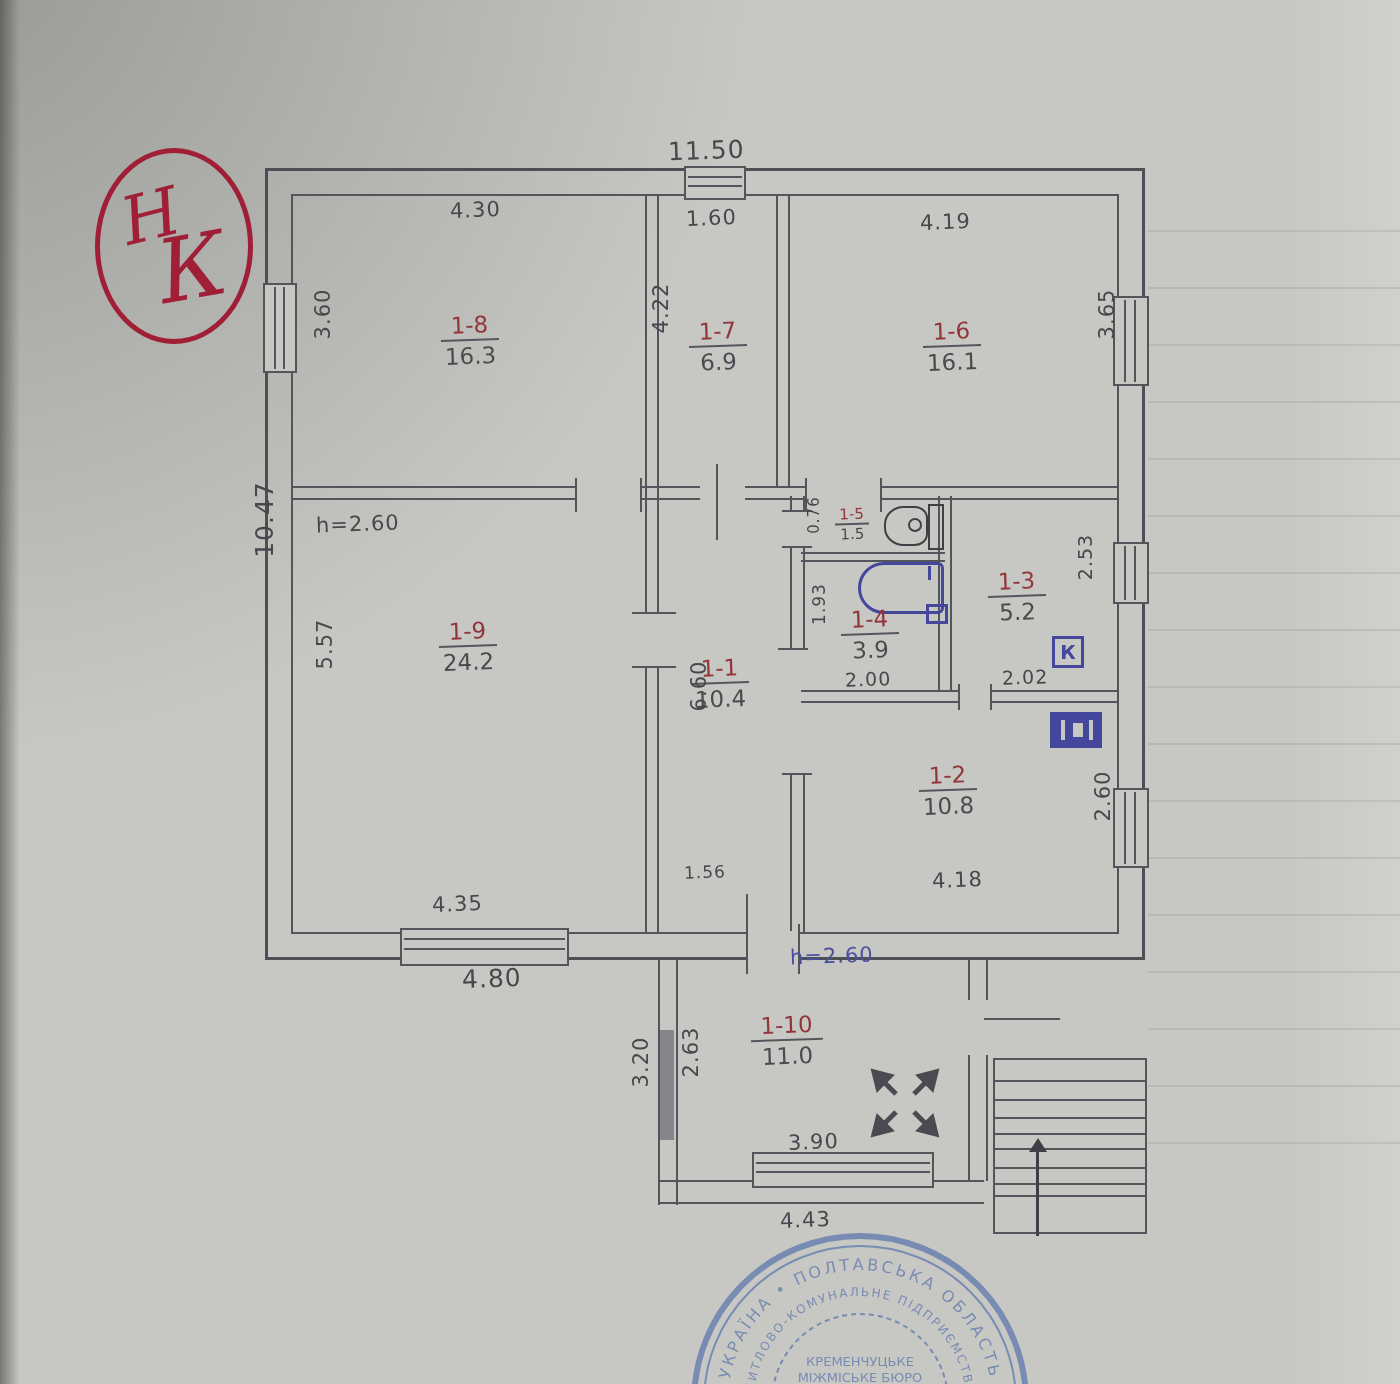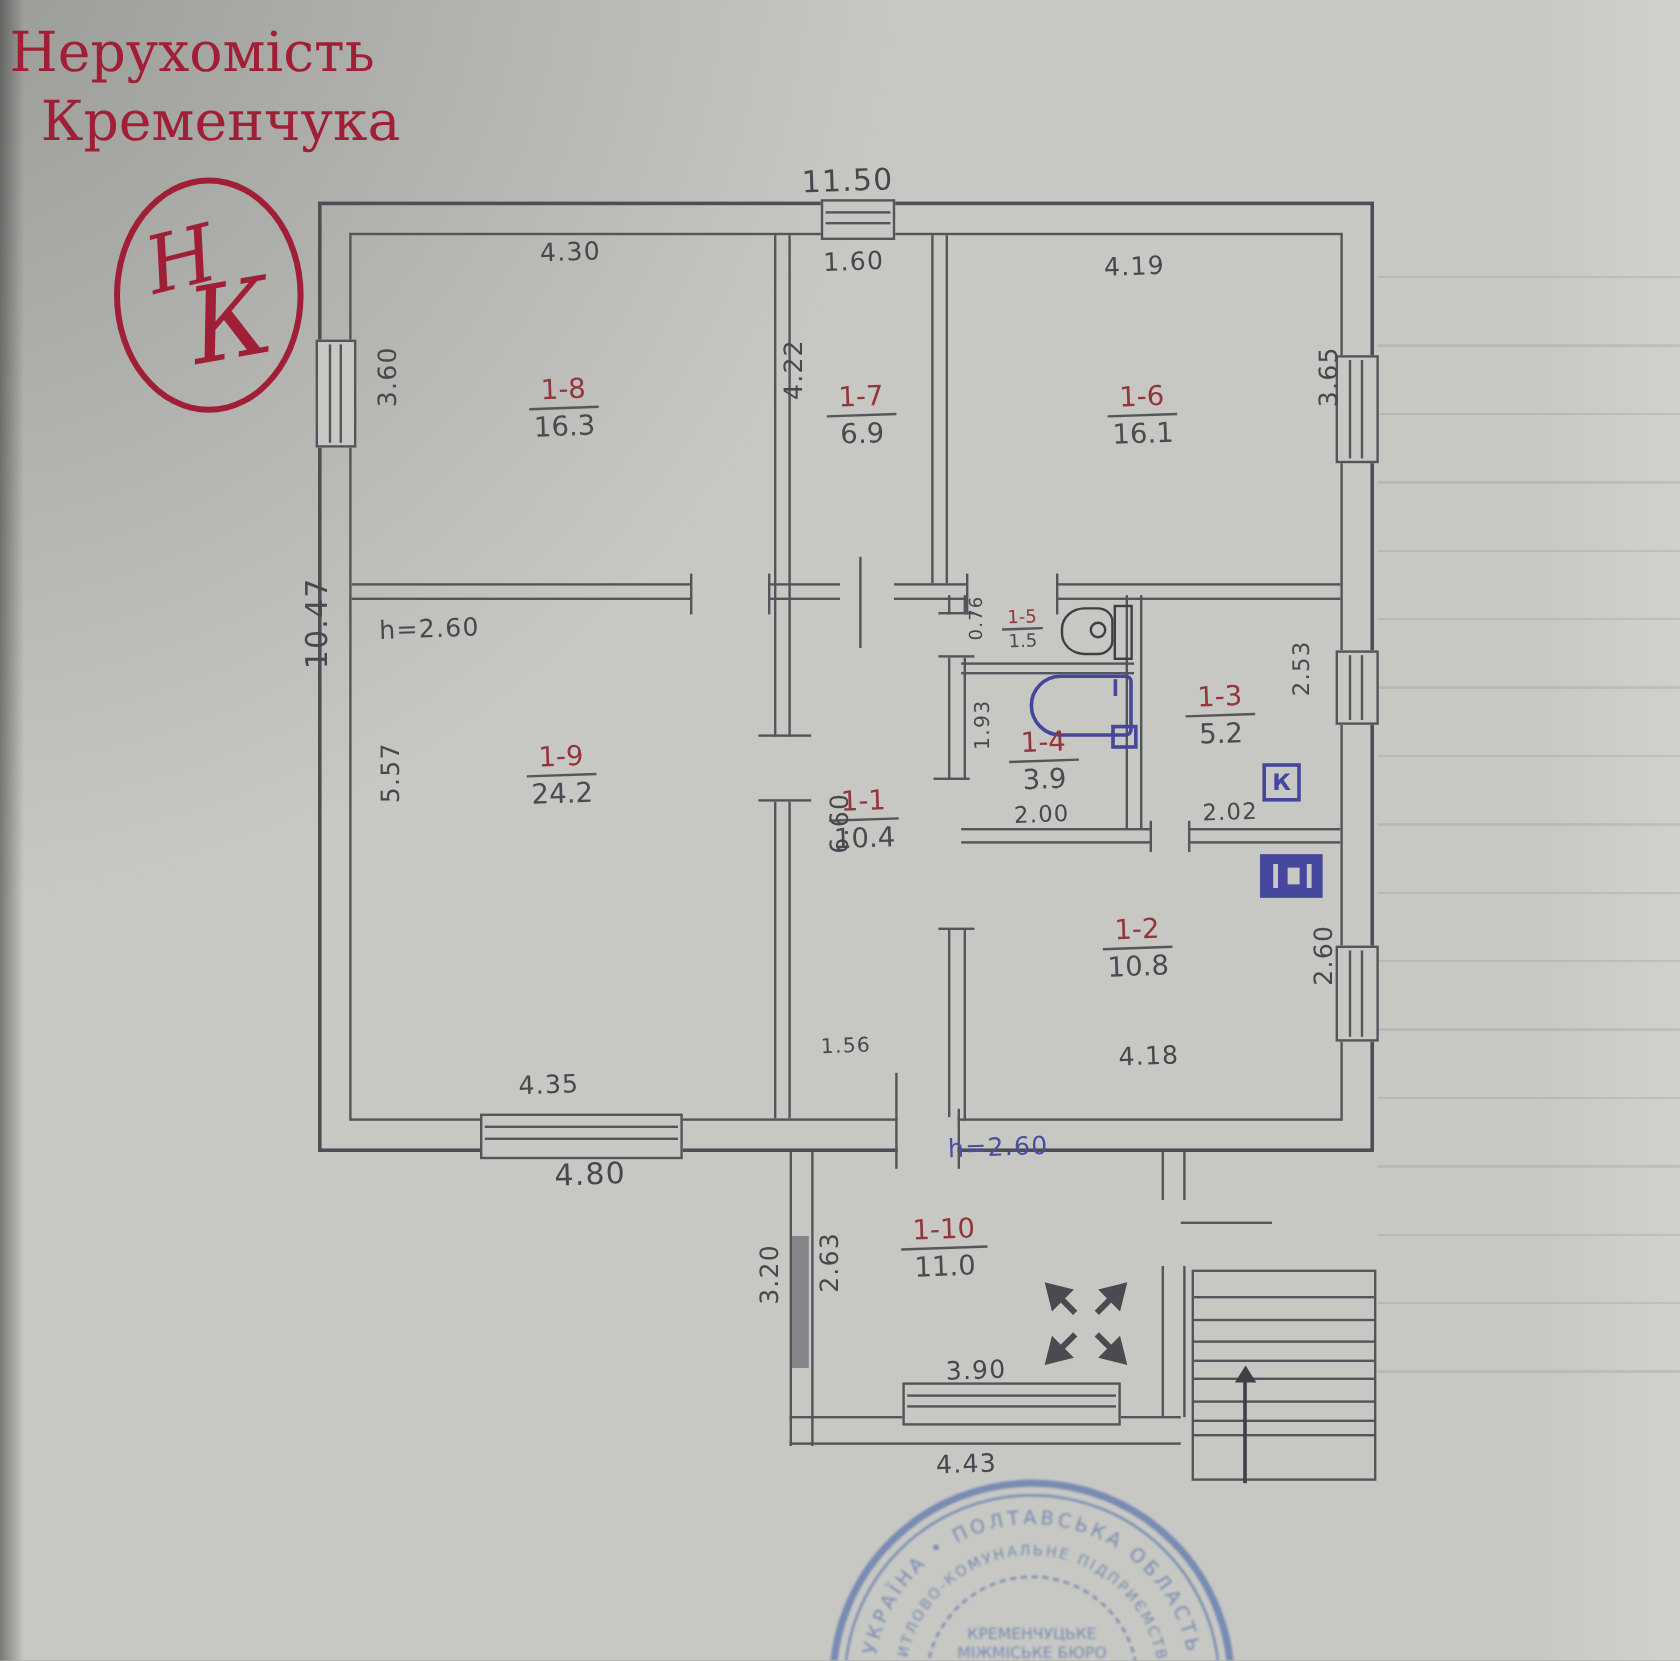--- a/index.html
+++ b/index.html
@@ -52,24 +52,20 @@
 </head>
 <body>
 
 <div class="page">
 
   <div class="shade-tl"></div>
   <div class="shade-edge"></div>
   <div class="shade-r"></div>
   <div class="ruled"></div>
 
-  <div class="wm-text">
-    <div>Нерухомість</div>
-    <div class="l2">Кременчука</div>
-  </div>
   <div class="wm-logo"></div>
   <span class="wm-mono" style="left:122px;top:178px;font-size:66px;transform:rotate(-14deg);">Н</span>
   <span class="wm-mono" style="left:158px;top:216px;font-size:88px;transform:rotate(-10deg);">К</span>
 
   <div>
 
     <div class="orect" style="left:265px;top:168px;width:874px;height:786px;"></div>
     <div class="irect" style="left:291px;top:194px;width:824px;height:736px;"></div>
 
     <div class="dbl-h" style="left:293px;top:486px;width:282px;height:10px;"></div>

